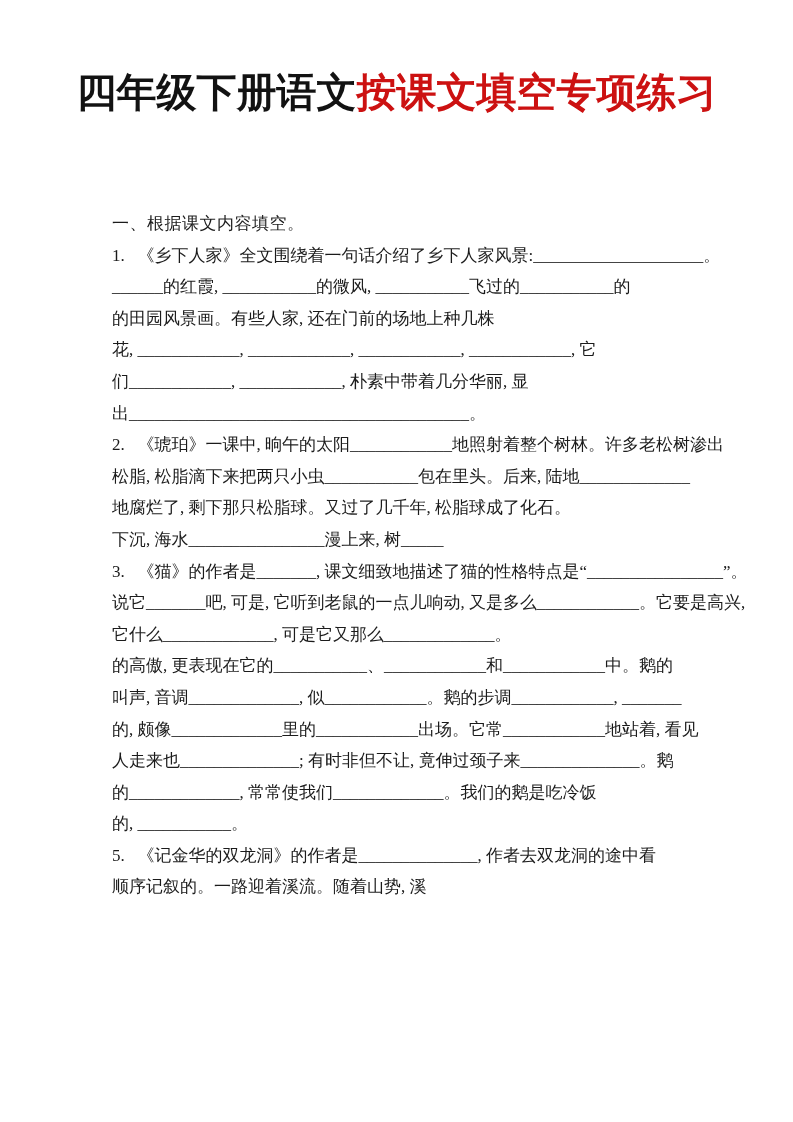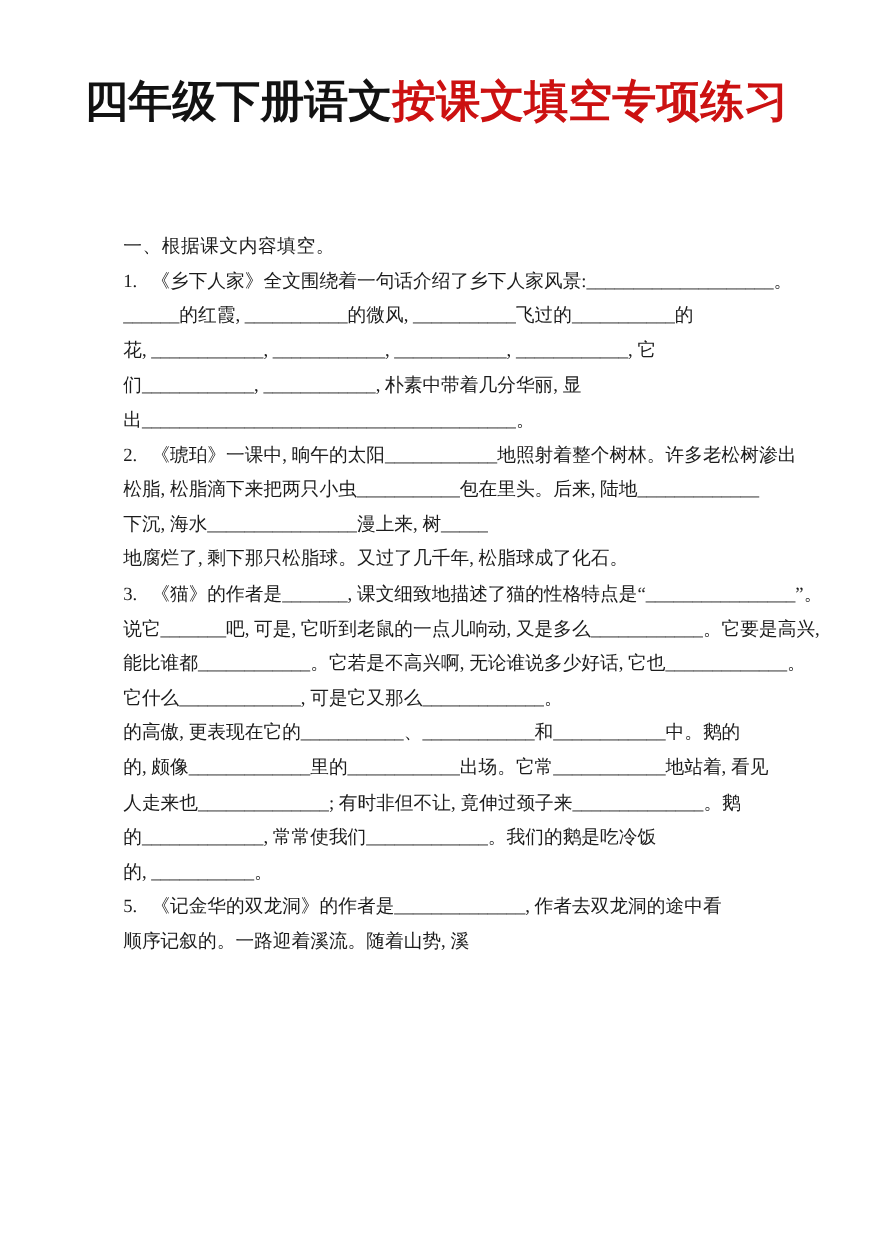--- a/index.html
+++ b/index.html
@@ -56,32 +56,33 @@
 <div class="page">
 
   <div class="doc-title">
     <span class="black-part">四年级下册语文</span><span class="red-part" style="color: rgb(204, 17, 17);">按课文填空专项练习</span>
   </div>
 
   <div class="sheet">
     <div class="line section-head">一、根据课文内容填空。</div>
     <div class="line">1.   《乡下人家》全文围绕着一句话介绍了乡下人家风景:____________________。</div>
     <div class="line">______的红霞, ___________的微风, ___________飞过的___________的</div>
+    <div class="line">的田园风景画。有些人家, 还在门前的场地上种几株</div>
     <div class="line">花, ____________, ____________, ____________, ____________, 它</div>
     <div class="line">们____________, ____________, 朴素中带着几分华丽, 显</div>
     <div class="line">出________________________________________。</div>
     <div class="line">2.   《琥珀》一课中, 晌午的太阳____________地照射着整个树林。许多老松树渗出</div>
     <div class="line">松脂, 松脂滴下来把两只小虫___________包在里头。后来, 陆地_____________</div>
+    <div class="line">地腐烂了, 剩下那只松脂球。又过了几千年, 松脂球成了化石。</div>
     <div class="line">下沉, 海水________________漫上来, 树_____</div>
-    <div class="line">地腐烂了, 剩下那只松脂球。又过了几千年, 松脂球成了化石。</div>
     <div class="line">3.   《猫》的作者是_______, 课文细致地描述了猫的性格特点是“________________”。</div>
     <div class="line">说它_______吧, 可是, 它听到老鼠的一点儿响动, 又是多么____________。它要是高兴,</div>
-    <div class="line">能比谁都____________。它若是不高兴啊, 无论谁说多少好话, 它也_____________。</div>
     <div class="line">它什么_____________, 可是它又那么_____________。</div>
     <div class="line">的高傲, 更表现在它的___________、____________和____________中。鹅的</div>
+    <div class="line">叫声, 音调_____________, 似____________。鹅的步调____________, _______</div>
     <div class="line">的, 颇像_____________里的____________出场。它常____________地站着, 看见</div>
     <div class="line">人走来也______________; 有时非但不让, 竟伸过颈子来______________。鹅</div>
     <div class="line">的_____________, 常常使我们_____________。我们的鹅是吃冷饭</div>
     <div class="line">的, ___________。</div>
     <div class="line">5.   《记金华的双龙洞》的作者是______________, 作者去双龙洞的途中看</div>
     <div class="line">顺序记叙的。一路迎着溪流。随着山势, 溪</div>
   </div>
 
 </div>
 

